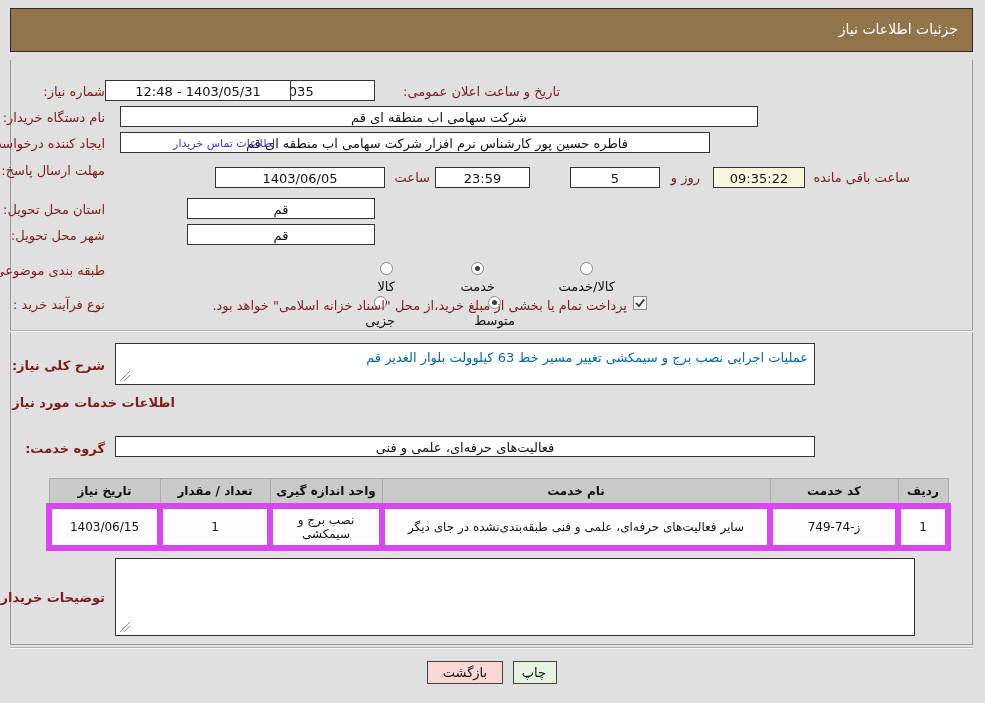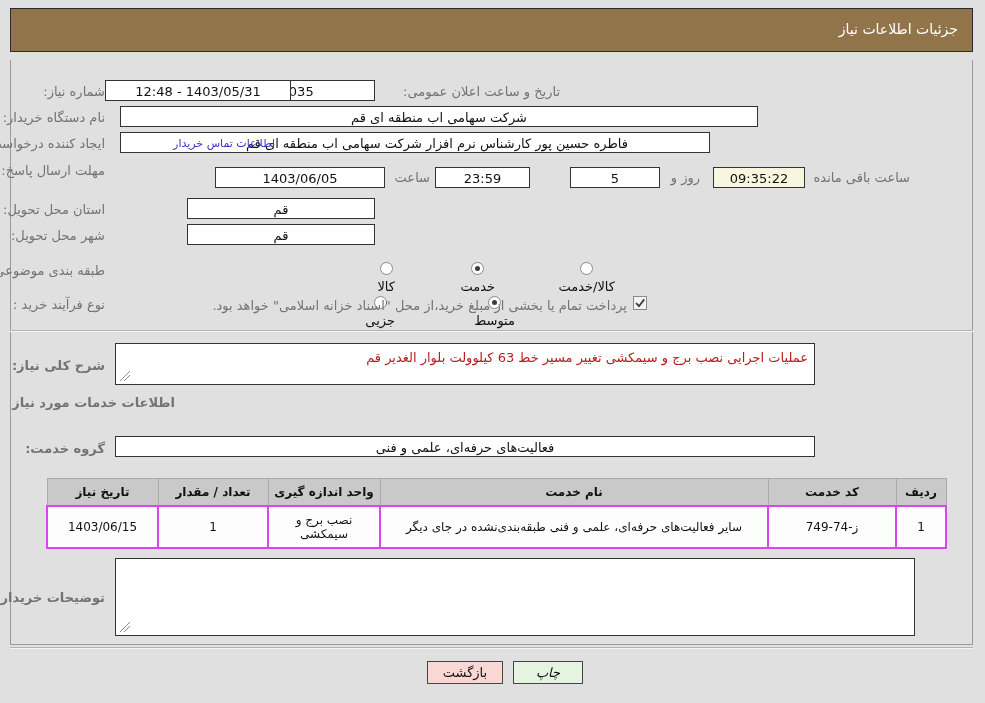--- a/index.html
+++ b/index.html
@@ -74,21 +74,21 @@
     border-top: 1px solid #b4b4b4;
     border-bottom: 1px solid #f4f4f4;
     height: 2px;
     z-index: 2;
   }
 
   
   .lbl {
     position: absolute;
     font-size: 13px;
-    color: #737373;
+    color: #7f1d1d;
     white-space: nowrap;
     text-align: right;
     z-index: 4;
   }
   .lbl.bold { font-weight: bold; }
 
   .fld {
     position: absolute;
     border: 1px solid #333;
     background: #ffffff;
@@ -103,21 +103,21 @@
   }
   .fld.ctr { text-align: center; }
   .fld.rgt { text-align: center; }
   .fld.yellow { background: #f7f7e0; }
 
   .ta {
     position: absolute;
     border: 1px solid #333;
     background: #ffffff;
     font-size: 13px;
-    color: #b91c1c;
+    color: #0369a1;
     padding: 4px 6px;
     z-index: 4;
     text-align: right;
     line-height: 19px;
     overflow: hidden;
   }
   .resize-grip {
     position: absolute;
     left: 3px; bottom: 2px;
     width: 12px; height: 12px;
@@ -190,21 +190,21 @@
     border: 1px solid #aaaaaa;
     color: #111;
     font-weight: bold;
     height: 27px;
     padding: 2px 4px;
     text-align: center;
     font-size: 12px;
   }
   .tbl td {
     background: #fdfdfd;
-    border: 2px solid #d946ef;
+    border: 6px solid #d946ef;
     color: #111;
     height: 42px;
     padding: 3px 6px;
     text-align: center;
     font-size: 12px;
     vertical-align: middle;
   }
 
   
   .btn {
@@ -344,13 +344,13 @@
 </table>
 
 <div class="lbl bold" style="right:880px; top:590px;">توضیحات خریدار:</div>
 <div class="ta" style="right:70px; top:558px; width:800px; height:78px;">
   <svg class="resize-grip" viewBox="0 0 12 12">
     <path d="M11 1 L1 11 M11 5 L5 11" stroke="#8c8c8c" stroke-width="1" fill="none"></path>
   </svg>
 </div>
 
 <div class="btn back" style="left:427px; top:661px; width:76px;">بازگشت</div>
-<div class="btn print" style="left:513px; top:661px; width:70px;font-style:italic;">چاپ</div>
+<div class="btn print" style="left:513px; top:661px; width:44px;">چاپ</div>
 
 </body></html>

